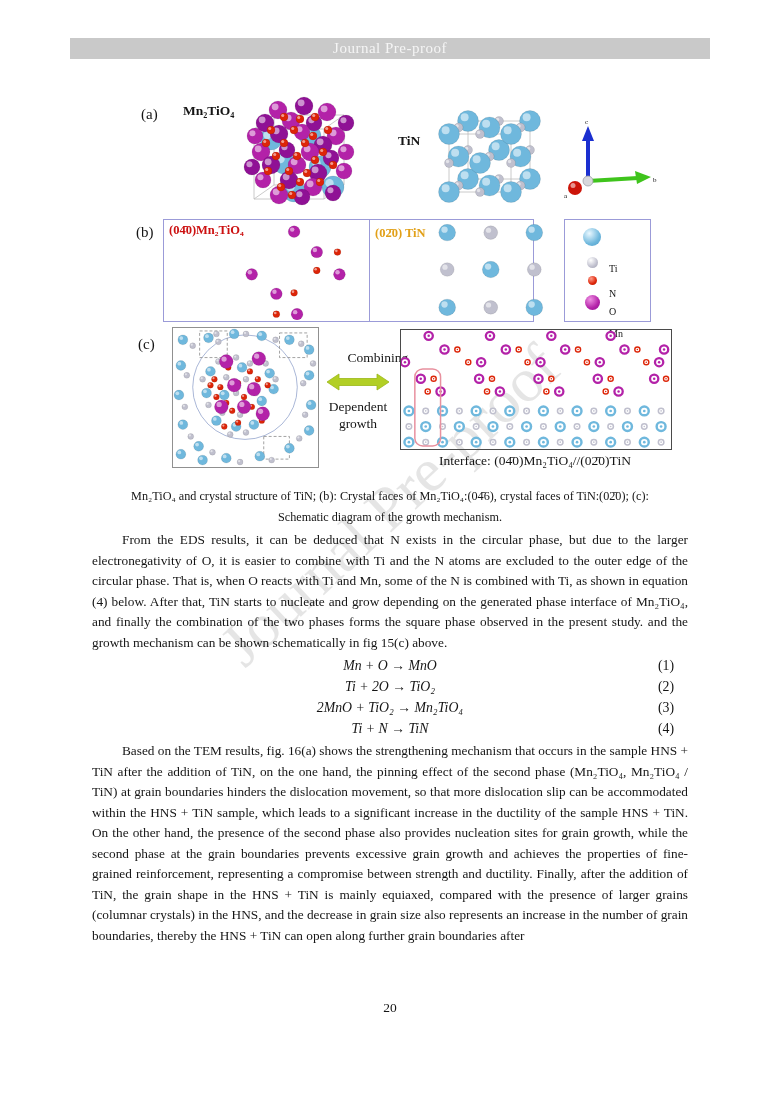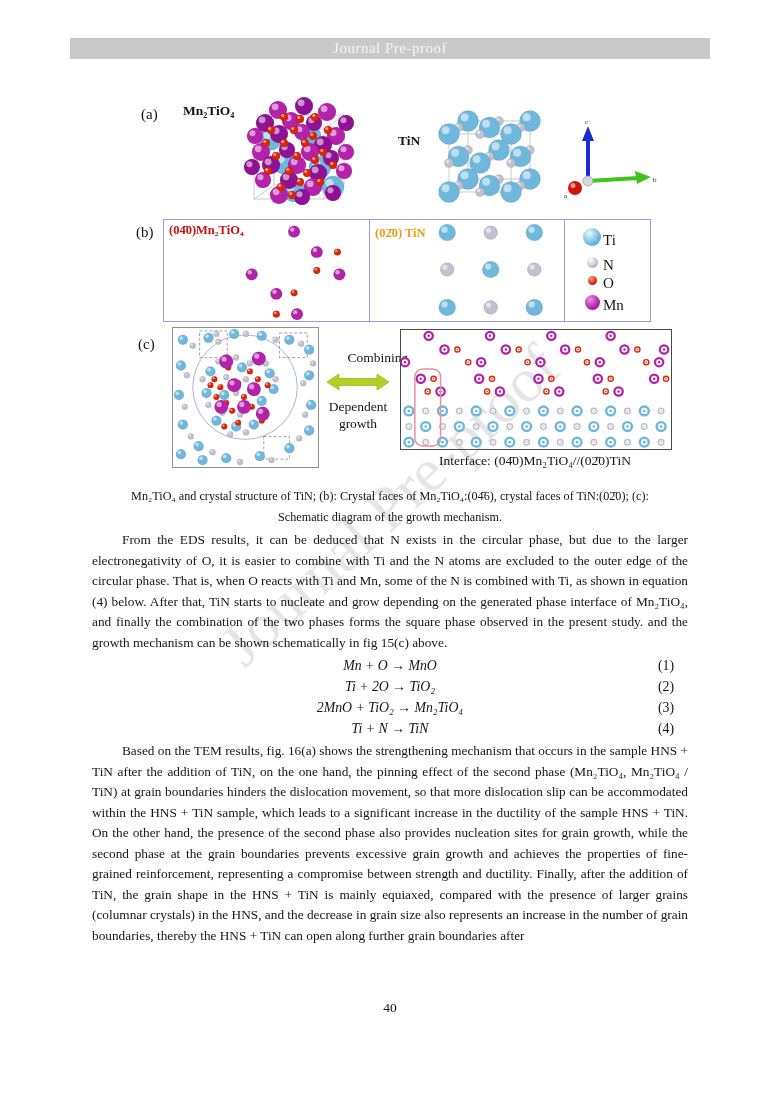--- a/index.html
+++ b/index.html
@@ -16,21 +16,21 @@
   .panel-host svg{display:block;width:100%;height:100%;}
   .bbox{position:absolute;border:1.5px solid #9b9bd8;box-sizing:border-box;z-index:2;background:transparent;}
   .b1-title{position:absolute;left:5px;top:3px;font-weight:bold;font-size:12.5px;color:#cc1111;z-index:3;white-space:nowrap;}
   .b2-title{position:absolute;left:5px;top:6px;font-weight:bold;font-size:12.5px;color:#e2a018;z-index:3;white-space:nowrap;}
   .legend-row{position:absolute;z-index:3;}
   .dot{position:absolute;border-radius:50%;}
   .dot-ti{background:radial-gradient(circle at 35% 30%,#eaf8ff,#6fb8dd 60%,#4e9cc8);}
   .dot-n{background:radial-gradient(circle at 35% 30%,#ffffff,#c0c0ce 60%,#9e9eb0);}
   .dot-o{background:radial-gradient(circle at 35% 30%,#ff9d8c,#dd2508 60%,#b01a02);}
   .dot-mn{background:radial-gradient(circle at 35% 30%,#ee8fe2,#b322a8 60%,#8f1195);}
-  .legend-label{position:absolute;left:38px;font-size:15px;}
+  .legend-label{position:absolute;left:44px;font-size:10px;margin-top:31px;}
   .cbox1{position:absolute;border:1px solid #909090;box-sizing:border-box;z-index:2;}
   .cbox2{position:absolute;border:1.5px solid #4a4a4a;box-sizing:border-box;z-index:2;}
   .mid-label{position:absolute;font-size:13.5px;text-align:center;z-index:2;}
   .interface{position:absolute;font-size:13.5px;text-align:center;z-index:2;}
   .text-col{position:absolute;left:92px;top:486px;width:596px;z-index:2;}
   .caption{font-size:12.2px;line-height:20.6px;text-align:center;}
   .para{font-size:13.3px;line-height:20.5px;text-align:justify;text-indent:30px;margin:0;}
   .p1{margin-top:3px;}
   .p2{margin-top:2px;}
   .eq-block{margin:2px 0;}
@@ -286,21 +286,21 @@
           <circle cx="174.88" cy="31.77" r="1.33" fill="#ffffff" opacity="0.55"></circle>
           <circle cx="155" cy="52" r="3.5" fill="#dd2508" stroke="rgba(0,0,0,0.18)" stroke-width="0.5"></circle>
           <circle cx="153.88" cy="50.77" r="1.33" fill="#ffffff" opacity="0.55"></circle>
           <circle cx="132" cy="75" r="3.5" fill="#dd2508" stroke="rgba(0,0,0,0.18)" stroke-width="0.5"></circle>
           <circle cx="130.88" cy="73.78" r="1.33" fill="#ffffff" opacity="0.55"></circle>
           <circle cx="114" cy="97" r="3.5" fill="#dd2508" stroke="rgba(0,0,0,0.18)" stroke-width="0.5"></circle>
           <circle cx="112.88" cy="95.78" r="1.33" fill="#ffffff" opacity="0.55"></circle>
         </svg>
       </div>
   </div>
-  <div class="bbox" style="left:369px;top:219px;width:196px;height:103px;">
+  <div class="bbox" style="left:369px;top:219px;width:165px;height:103px;">
     <span class="b2-title">(02̄0) TiN</span>
     <div class="panel-host" style="left:0;top:0;width:193px;height:100px;">
         <svg viewBox="0 0 195 103" preserveAspectRatio="none">
           <circle cx="78" cy="13" r="8.5" fill="#6fb8dd" stroke="rgba(0,0,0,0.18)" stroke-width="0.5"></circle>
           <circle cx="75.28" cy="10.03" r="3.23" fill="#ffffff" opacity="0.55"></circle>
           <circle cx="122" cy="13" r="7" fill="#c0c0ce" stroke="rgba(0,0,0,0.18)" stroke-width="0.5"></circle>
           <circle cx="119.76" cy="10.55" r="2.66" fill="#ffffff" opacity="0.55"></circle>
           <circle cx="166" cy="13" r="8.5" fill="#6fb8dd" stroke="rgba(0,0,0,0.18)" stroke-width="0.5"></circle>
           <circle cx="163.28" cy="10.03" r="3.23" fill="#ffffff" opacity="0.55"></circle>
           <circle cx="78" cy="51" r="7" fill="#c0c0ce" stroke="rgba(0,0,0,0.18)" stroke-width="0.5"></circle>
@@ -727,15 +727,15 @@
       </div>
       <div class="eq-row">
         <span class="eq-f">Ti + N → TiN</span>
         <span class="eq-n">(4)</span>
       </div>
     </div>
 
     <p class="para p2">Based on the TEM results, fig. 16(a) shows the strengthening mechanism that occurs in the sample HNS + TiN after the addition of TiN, on the one hand, the pinning effect of the second phase (Mn₂TiO₄, Mn₂TiO₄ / TiN) at grain boundaries hinders the dislocation movement, so that more dislocation slip can be accommodated within the HNS + TiN sample, which leads to a significant increase in the ductility of the sample HNS + TiN. On the other hand, the presence of the second phase also provides nucleation sites for grain growth, while the second phase at the grain boundaries prevents excessive grain growth and achieves the properties of fine-grained reinforcement, representing a compromise between strength and ductility. Finally, after the addition of TiN, the grain shape in the HNS + TiN is mainly equiaxed, compared with the presence of larger grains (columnar crystals) in the HNS, and the decrease in grain size also represents an increase in the number of grain boundaries, thereby the HNS + TiN can open along further grain boundaries after</p>
   </div>
 
-  <div class="page-num">40</div>
+  <div class="page-num">20</div>
 
 </div>
 
 </body></html>

